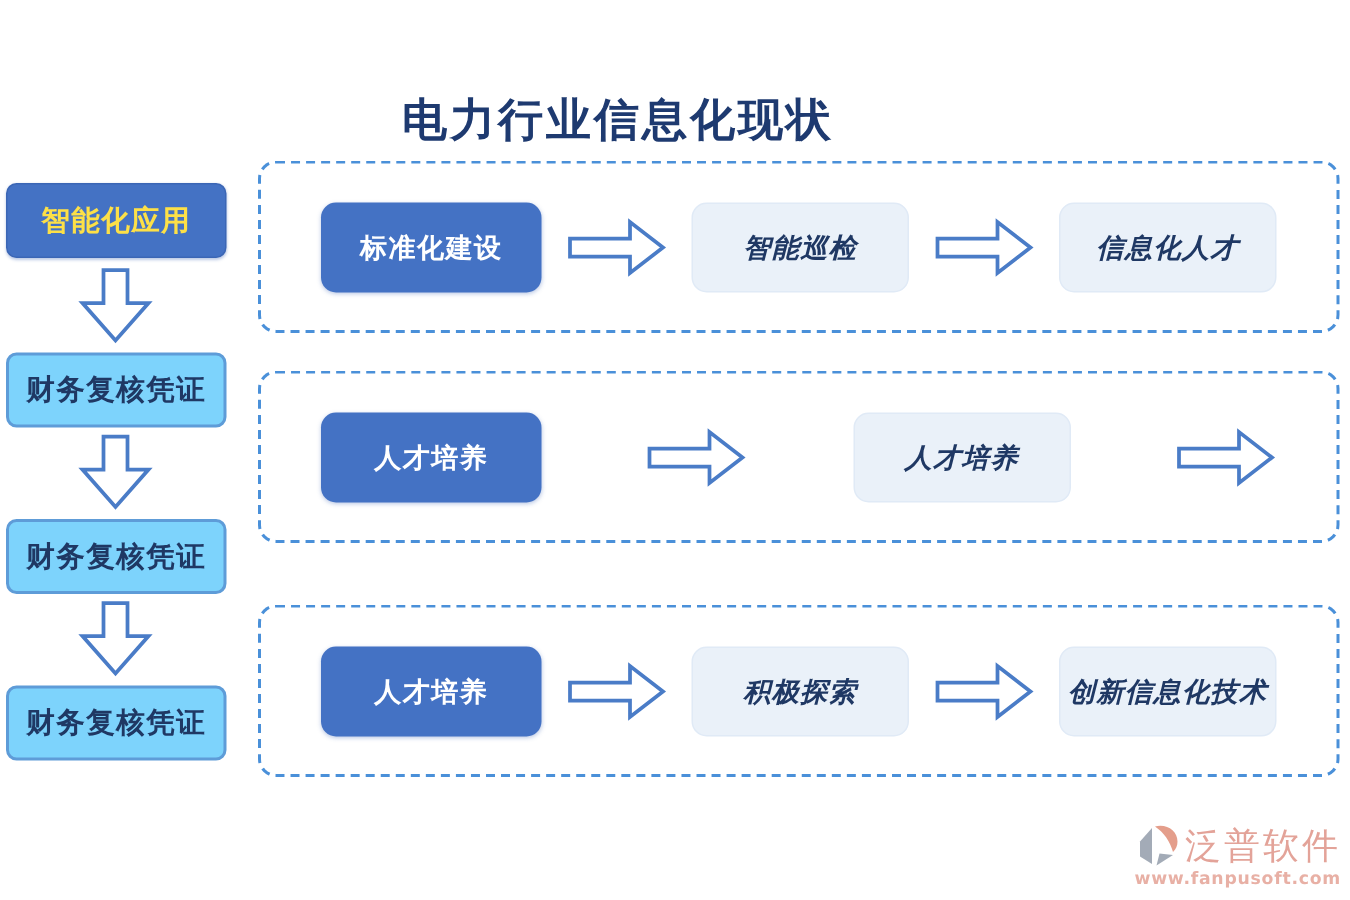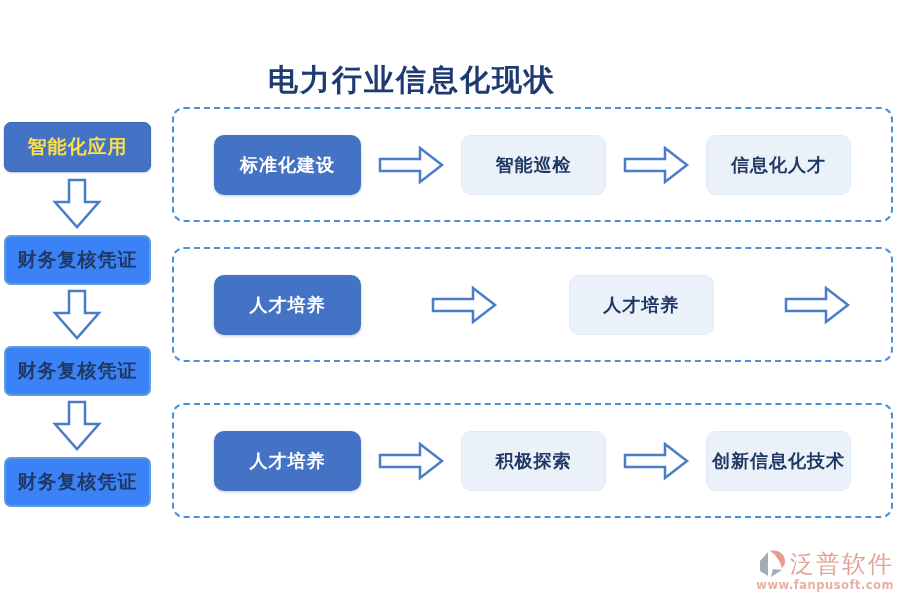--- a/index.html
+++ b/index.html
@@ -21,21 +21,21 @@
     position:absolute;left:4px;width:147px;height:50px;
     box-sizing:border-box;border-radius:7px;
     display:flex;align-items:center;justify-content:center;
     font-size:19px;font-weight:700;letter-spacing:1px;white-space:nowrap;
   }
   .sbox-blue{
     background:#4472c4;border:1px solid #3b66b5;color:#fde047;
     box-shadow:0 1px 2px rgba(60,100,180,.35);
   }
   .sbox-light{
-    background:#3b82f6;border:2px solid #5e9cd8;color:#1f3864;
+    background:#7dd3fc;border:2px solid #5e9cd8;color:#1f3864;
   }
   .pos-s1{top:122px;} .pos-s2{top:235px;} .pos-s3{top:346px;} .pos-s4{top:457px;}
   .darr{position:absolute;left:49px;width:56px;height:52px;}
   .pos-a1{top:178px;} .pos-a2{top:289px;} .pos-a3{top:400px;}
 
   
   .row{
     position:absolute;left:172px;width:721px;height:115px;
     box-sizing:border-box;border:2px dashed #4a90d9;border-radius:12px;
     display:flex;align-items:center;justify-content:space-between;
@@ -45,21 +45,21 @@
   .box{
     box-sizing:border-box;height:60px;border-radius:10px;
     display:flex;align-items:center;justify-content:center;
     font-size:18px;font-weight:700;letter-spacing:1px;white-space:nowrap;
   }
   .box.blue{
     width:147px;background:#4472c4;color:#ffffff;
     box-shadow:0 1px 3px rgba(60,100,180,.35);
   }
   .box.light{
-    width:145px;background:#eaf1f9;border:1px solid #e0eaf6;color:#1f3864;
+    width:145px;background:#eaf1f9;border:1px solid #e0eaf6;color:#1f3864;font-style:italic;
   }
   .rarr{width:67px;height:40px;flex:0 0 auto;}
 
   
   .watermark{
     position:absolute;right:6px;bottom:8px;
     display:flex;flex-direction:column;align-items:flex-end;
     font-family:"DejaVu Sans","Liberation Sans",sans-serif;
     opacity:.9;
   }

